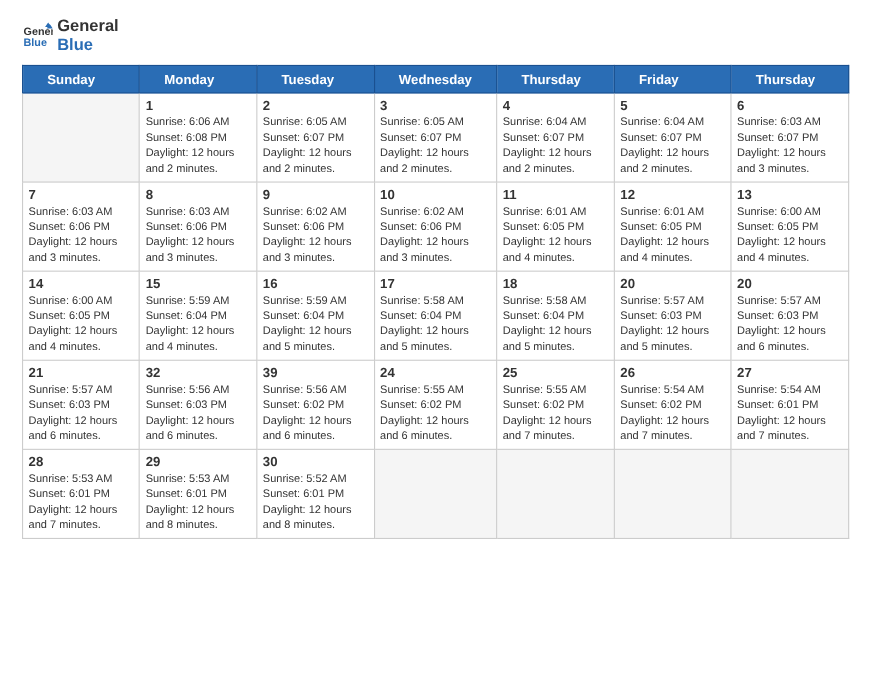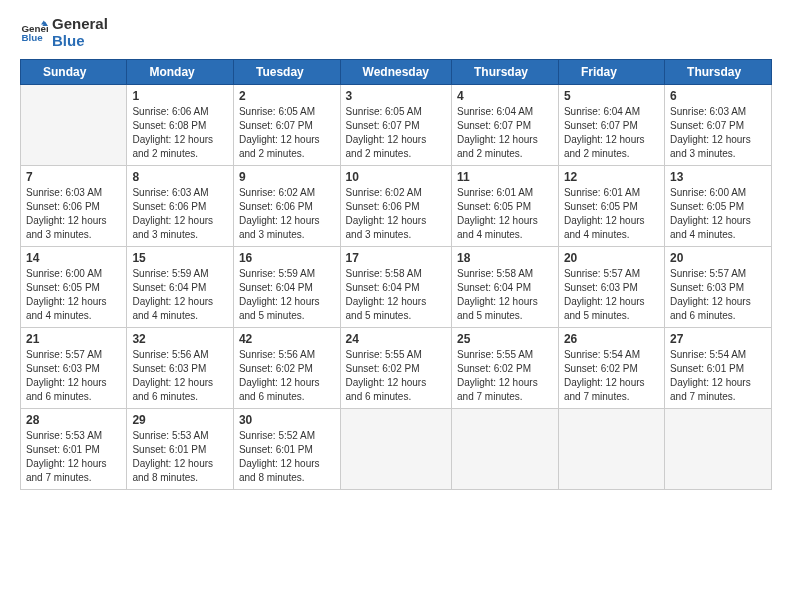--- a/index.html
+++ b/index.html
@@ -209,21 +209,21 @@
         <tr>
           <td>
             <div class="day-num">21</div>
             <div class="day-info">Sunrise: 5:57 AM<br>Sunset: 6:03 PM<br>Daylight: 12 hours<br>and 6 minutes.</div>
           </td>
           <td>
             <div class="day-num">32</div>
             <div class="day-info">Sunrise: 5:56 AM<br>Sunset: 6:03 PM<br>Daylight: 12 hours<br>and 6 minutes.</div>
           </td>
           <td>
-            <div class="day-num">42</div>
+            <div class="day-num">39</div>
             <div class="day-info">Sunrise: 5:56 AM<br>Sunset: 6:02 PM<br>Daylight: 12 hours<br>and 6 minutes.</div>
           </td>
           <td>
             <div class="day-num">24</div>
             <div class="day-info">Sunrise: 5:55 AM<br>Sunset: 6:02 PM<br>Daylight: 12 hours<br>and 6 minutes.</div>
           </td>
           <td>
             <div class="day-num">25</div>
             <div class="day-info">Sunrise: 5:55 AM<br>Sunset: 6:02 PM<br>Daylight: 12 hours<br>and 7 minutes.</div>
           </td>

